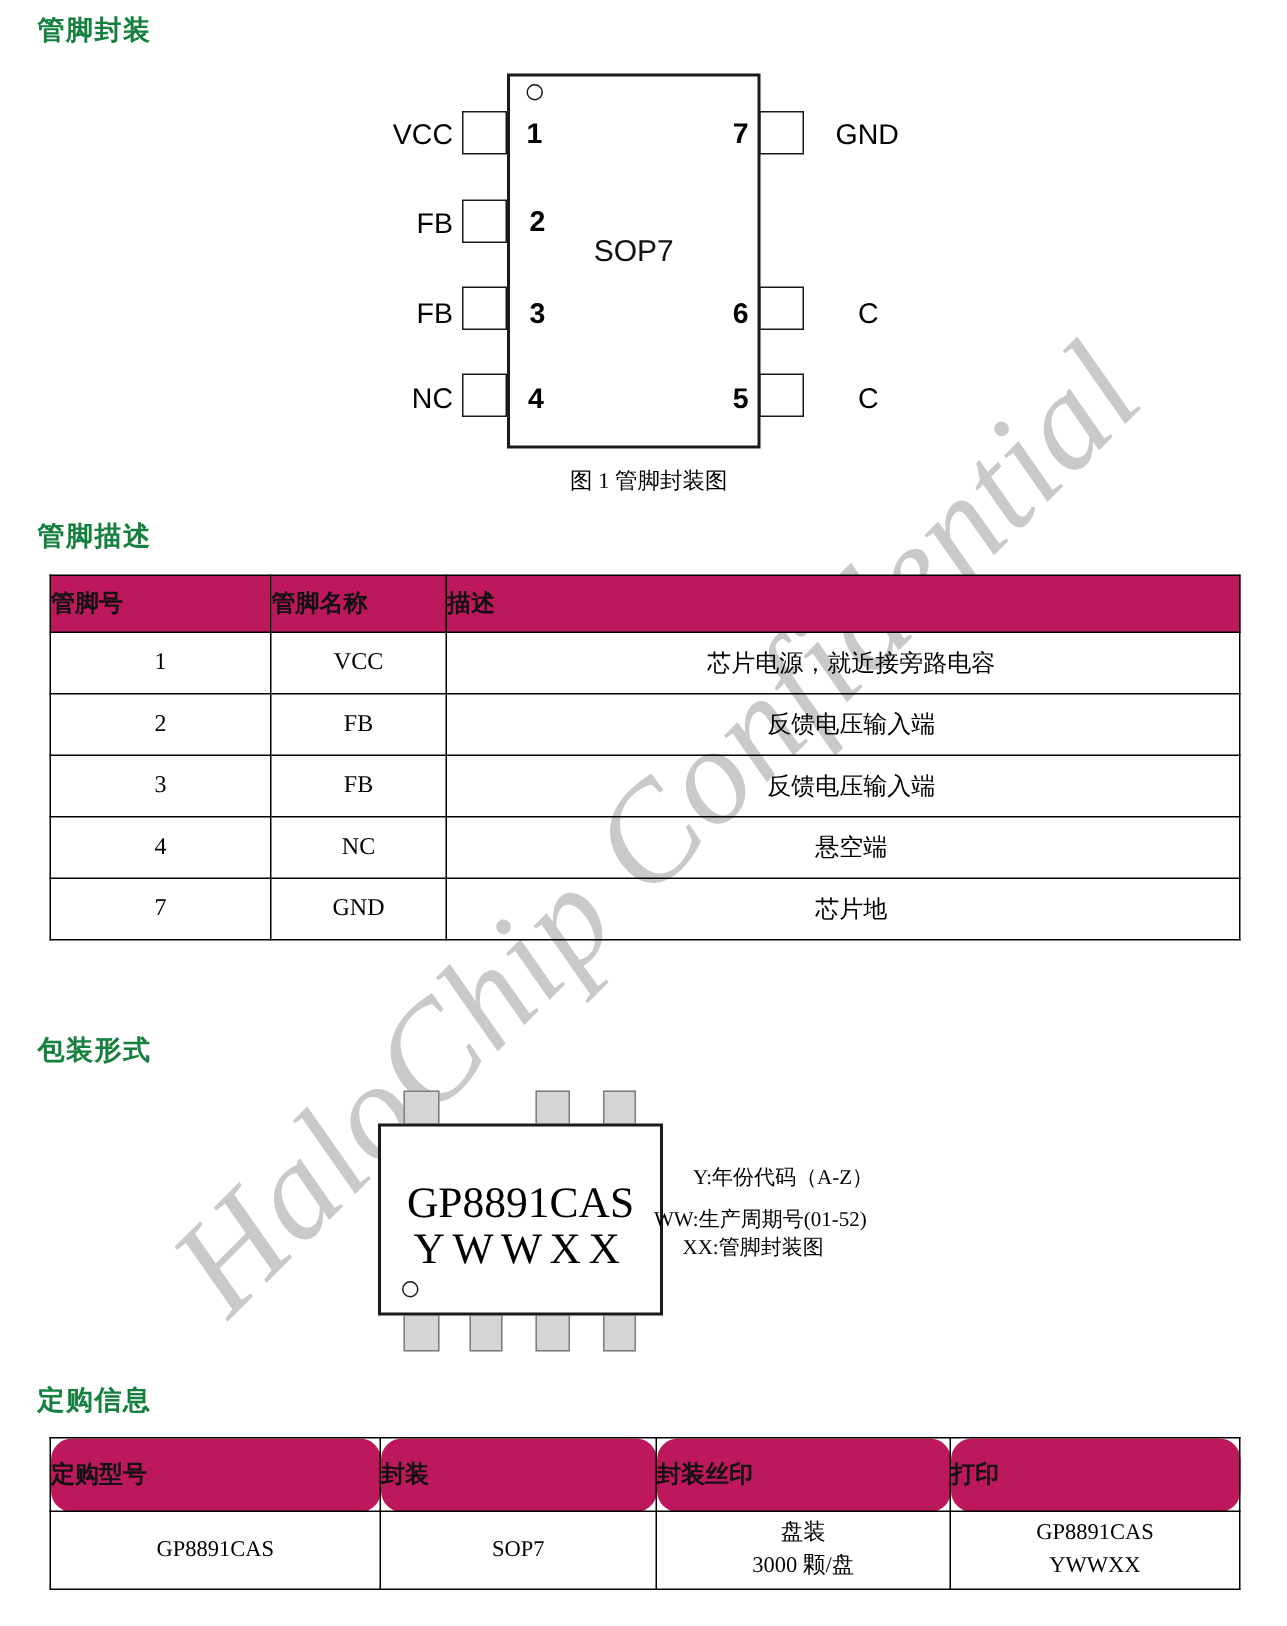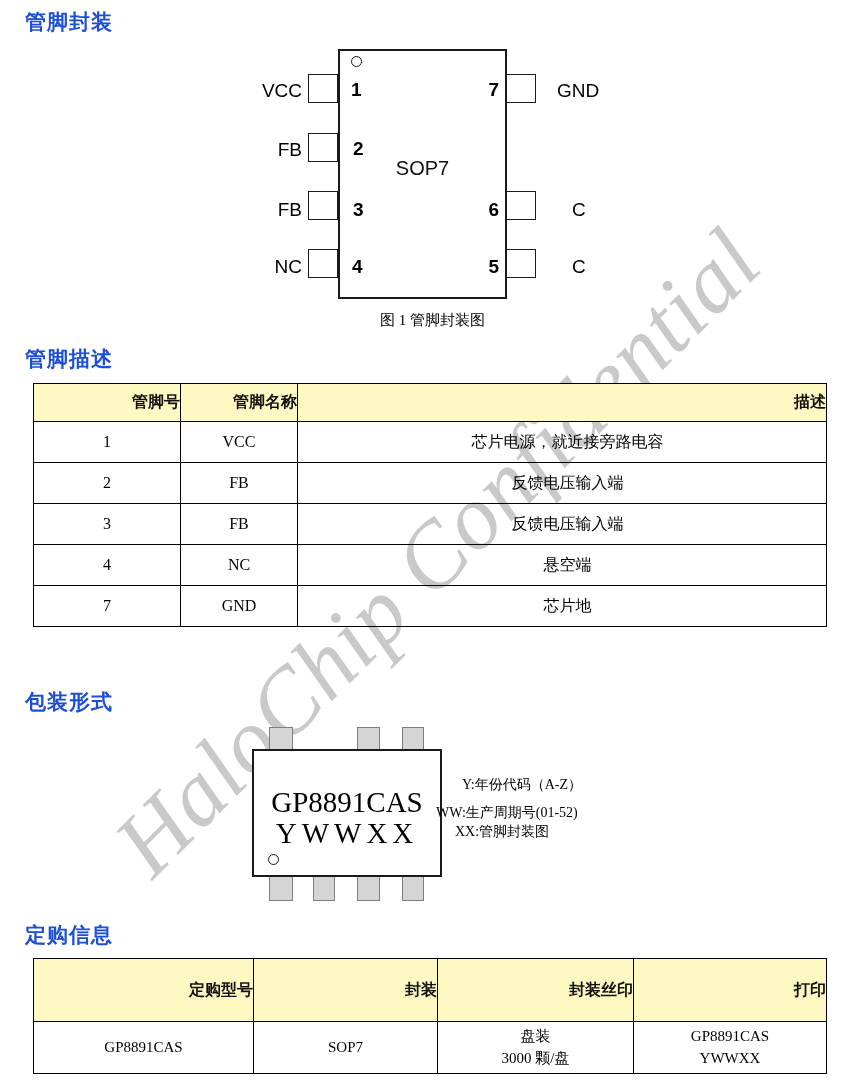--- a/index.html
+++ b/index.html
@@ -13,22 +13,22 @@
   .watermark {
     position: absolute; left: 437px; top: 552px;
     transform: translate(-50%, -50%) rotate(-45deg);
     font-family: "Liberation Serif", serif; font-style: italic;
     font-size: 92px; color: #c9c9c9; white-space: nowrap;
     z-index: 0; letter-spacing: 1px;
   }
   .content { position: absolute; inset: 0; z-index: 1; }
   
   .sec-heading {
-    position: absolute; left: 25px; font-weight: bold; font-size: 21px;
-    color: #1d4ed8; letter-spacing: 1px;
+    position: absolute; left: 25px; font-weight: bold; font-size: 18px;
+    color: #15803d; letter-spacing: 1px;
   }
   
   .pd-body {
     position: absolute; left: 338px; top: 49px; width: 169px; height: 250px;
     border: 2px solid #1a1a1a; background: transparent;
   }
   .pd-circle {
     position: absolute; left: 351px; top: 56px; width: 11px; height: 11px;
     border: 1.5px solid #1a1a1a; border-radius: 50%; background: transparent;
   }
@@ -42,32 +42,32 @@
   .pd-label-l { width: 64px; text-align: right; }
   .pd-sop { position: absolute; left: 338px; top: 157px; width: 169px; text-align: center; font-size: 20px; }
   .pd-caption {
     position: absolute; left: 330px; top: 311px; width: 205px; text-align: center;
     font-family: "Liberation Serif", serif; font-size: 15px; color: #000;
   }
   
   .tbl { position: absolute; left: 33px; border-collapse: collapse; table-layout: fixed; }
   .tbl th, .tbl td { border: 1.5px solid #000; background: transparent; }
   .tbl th {
-    background: #fef9c3; font-family: "Liberation Sans", sans-serif;
-    font-weight: bold; font-size: 16px; text-align: right;
+    background: #be185d; font-family: "Liberation Sans", sans-serif;
+    font-weight: bold; font-size: 16px; text-align: left;
   }
   .tbl td {
     font-family: "Liberation Serif", serif; font-size: 16px; text-align: center; color: #000;
   }
   .tbl-pins { width: 793px; top: 383px; }
   .tbl-pins th { height: 38px; }
   .tbl-pins td { height: 41px; }
   .tbl-pins td.desc { text-align: center; padding-left: 11px; font-family: Liberation Serif, serif; }
   .tbl-order { width: 793px; top: 958px; }
-  .tbl-order th { height: 63px; }
+  .tbl-order th { height: 49px; border-radius: 14px; }
   .tbl-order td { height: 52px; font-size: 15px; line-height: 1.45; }
   
   .mk-pin { position: absolute; background: #d5d5d5; border: 1px solid #7d7d7d; }
   .mk-body {
     position: absolute; left: 252px; top: 749px; width: 190px; height: 128px;
     border: 2px solid #1a1a1a; background: #ffffff;
   }
   .mk-line { position: absolute; left: 252px; width: 190px; text-align: center;
     font-family: "Liberation Serif", serif; color: #000; }
   .mk-line1 { top: 786px; font-size: 29px; }

